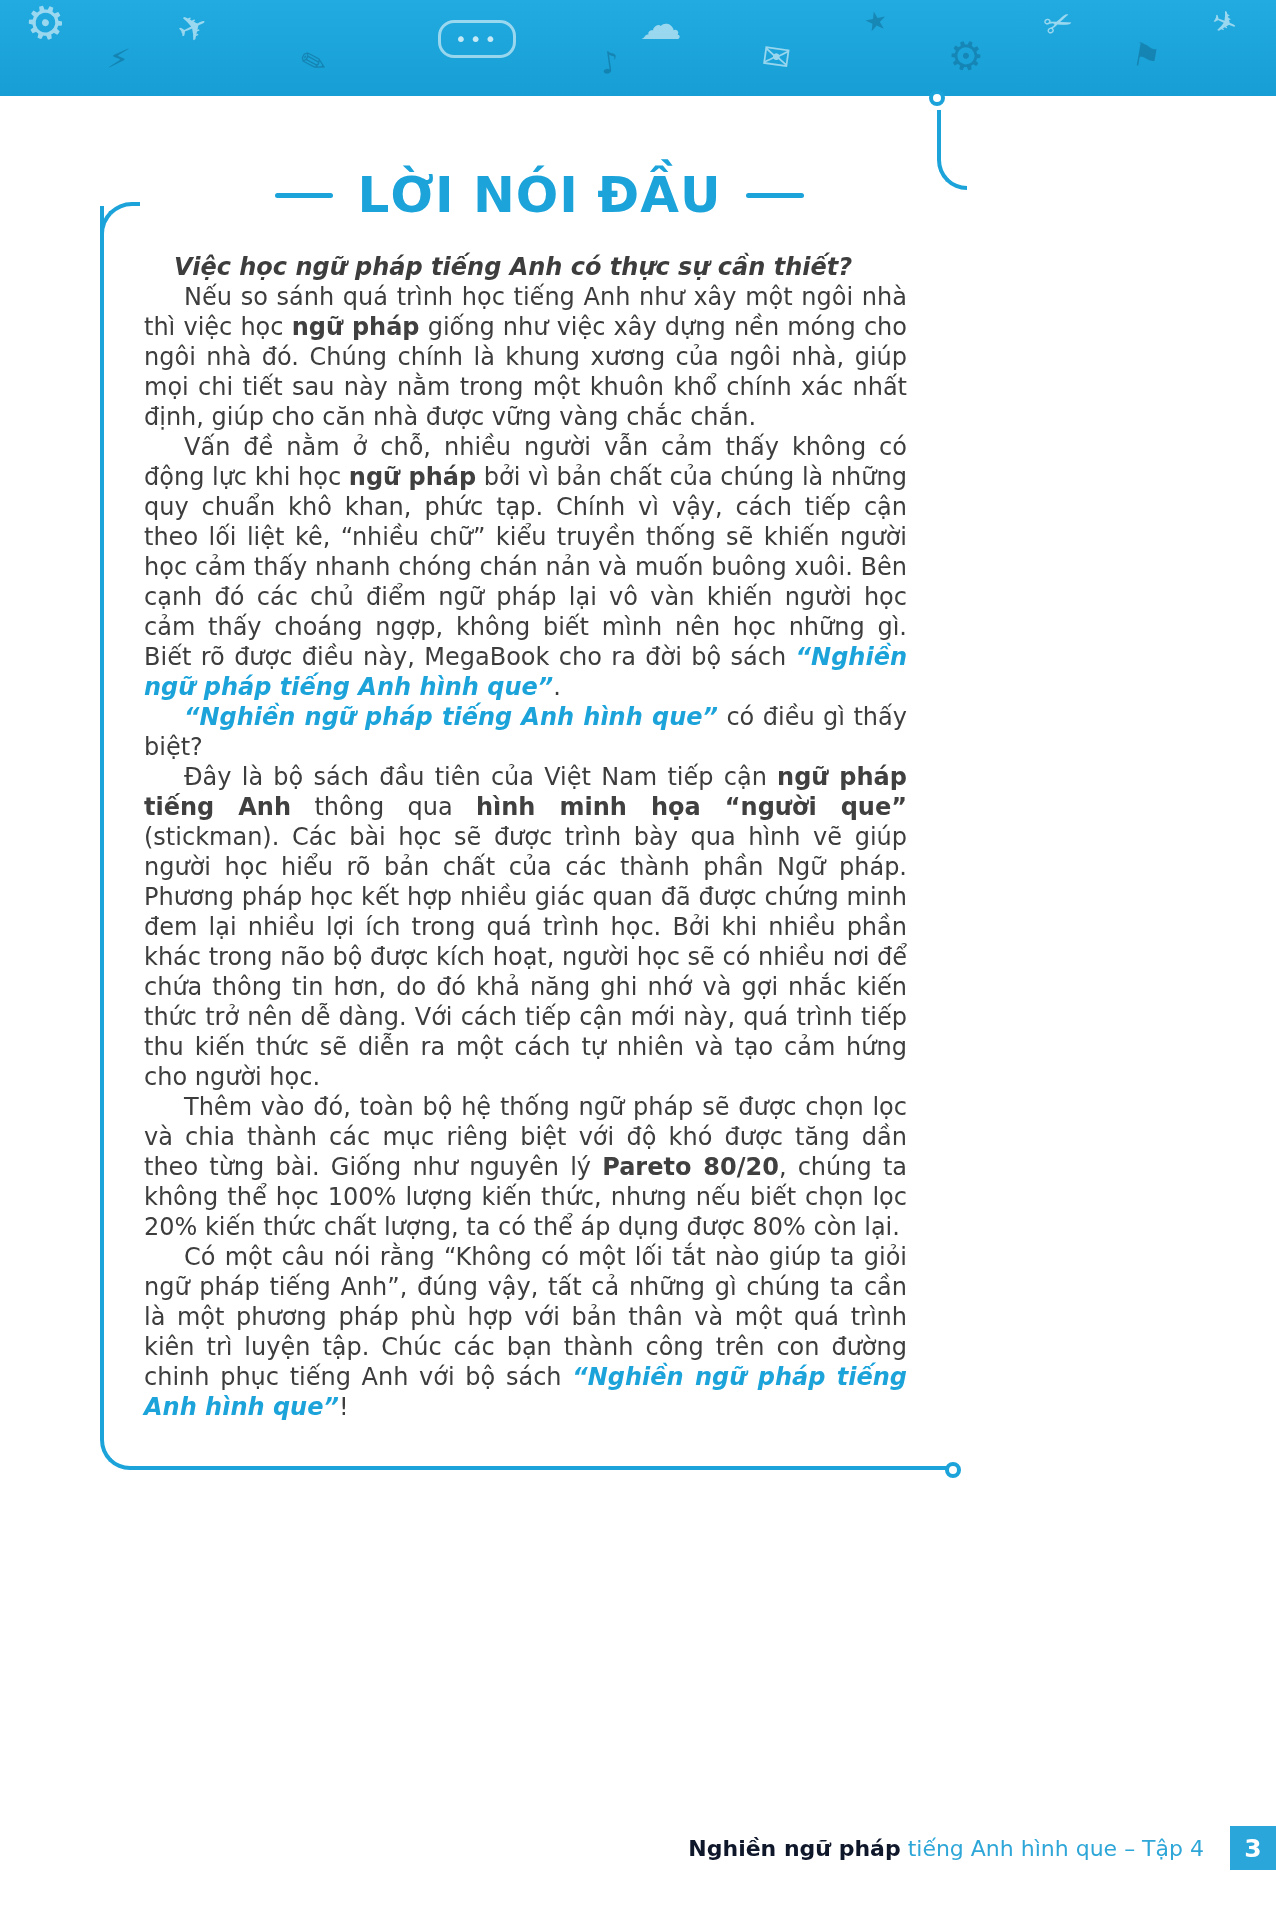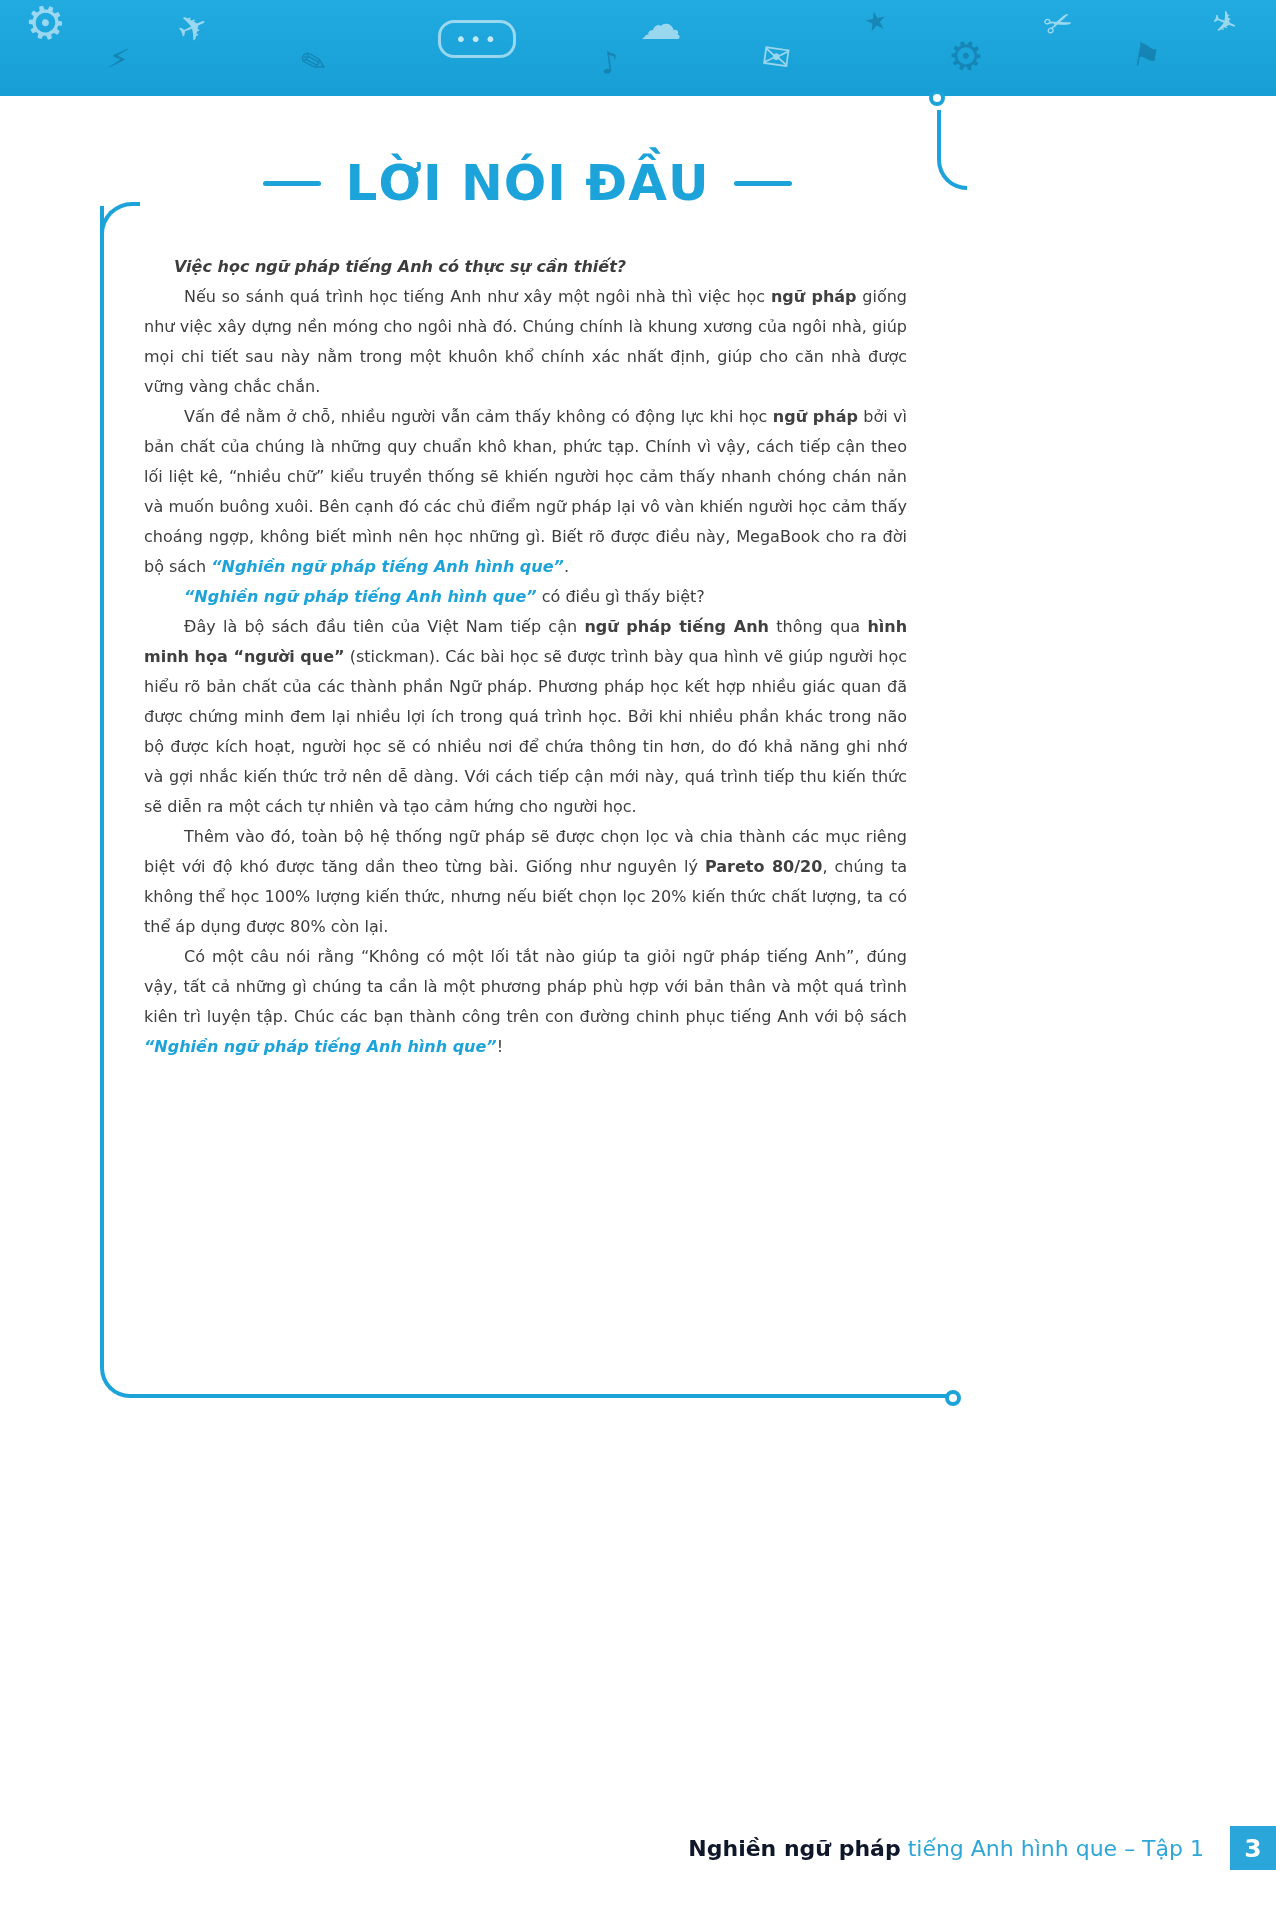--- a/index.html
+++ b/index.html
@@ -48,21 +48,21 @@
   .deco-vline{position:absolute;left:937px;top:110px;width:4px;height:44px;background:var(--accent);}
   .deco-curve{
     position:absolute;left:937px;top:152px;width:30px;height:38px;
     border-left:4px solid var(--accent);border-bottom:4px solid var(--accent);
     border-bottom-left-radius:32px;
   }
 
   
   .title-row{
     position:absolute;left:100px;top:148px;width:855px;height:70px;
-    display:flex;align-items:center;justify-content:center;margin:0;
+    display:flex;align-items:center;justify-content:center;margin:12px;
   }
   .title-rule{width:58px;height:5px;border-radius:3px;background:var(--accent);margin:0 24px;}
   .title-text{
     font-size:50px;font-weight:800;color:var(--accent);
     letter-spacing:1px;white-space:nowrap;
   }
 
   
   .content-frame{
     position:absolute;left:100px;top:206px;width:851px;min-height:1192px;
@@ -75,21 +75,21 @@
     position:absolute;left:-4px;top:-4px;width:40px;height:40px;
     border-top:4px solid var(--accent);border-left:4px solid var(--accent);
     border-top-left-radius:32px;
   }
   .frame-ring{
     position:absolute;right:-10px;bottom:-12px;width:16px;height:16px;
     border:4px solid var(--accent);border-radius:50%;background:#fff;
   }
 
   
-  .body-text{color:var(--ink);font-size:16px;line-height:30px;}
+  .body-text{color:var(--ink);font-size:24px;line-height:30px;}
   .para{margin:0;text-align:justify;text-indent:40px;color:var(--ink);}
   .para.question{font-weight:bold;font-style:italic;color:#333333;text-indent:30px;text-align:left;}
   .seg-normal{color:var(--ink);}
   .seg-bold{font-weight:bold;color:#404040;}
   .seg-brand{font-weight:bold;font-style:italic;color:var(--accent);}
 
   
   .footer{
     position:absolute;right:0;top:1826px;height:44px;
     display:flex;align-items:center;
@@ -143,18 +143,18 @@
         <p class="para"><span class="seg-normal">Vấn đề nằm ở chỗ, nhiều người vẫn cảm thấy không có động lực khi học </span><span class="seg-bold">ngữ pháp</span><span class="seg-normal"> bởi vì bản chất của chúng là những quy chuẩn khô khan, phức tạp. Chính vì vậy, cách tiếp cận theo lối liệt kê, “nhiều chữ” kiểu truyền thống sẽ khiến người học cảm thấy nhanh chóng chán nản và muốn buông xuôi. Bên cạnh đó các chủ điểm ngữ pháp lại vô vàn khiến người học cảm thấy choáng ngợp, không biết mình nên học những gì. Biết rõ được điều này, MegaBook cho ra đời bộ sách </span><span class="seg-brand">“Nghiền ngữ pháp tiếng Anh hình que”</span><span class="seg-normal">.</span></p>
         <p class="para"><span class="seg-brand">“Nghiền ngữ pháp tiếng Anh hình que”</span><span class="seg-normal"> có điều gì thấy biệt?</span></p>
         <p class="para"><span class="seg-normal">Đây là bộ sách đầu tiên của Việt Nam tiếp cận </span><span class="seg-bold">ngữ pháp tiếng Anh</span><span class="seg-normal"> thông qua </span><span class="seg-bold">hình minh họa “người que”</span><span class="seg-normal"> (stickman). Các bài học sẽ được trình bày qua hình vẽ giúp người học hiểu rõ bản chất của các thành phần Ngữ pháp. Phương pháp học kết hợp nhiều giác quan đã được chứng minh đem lại nhiều lợi ích trong quá trình học. Bởi khi nhiều phần khác trong não bộ được kích hoạt, người học sẽ có nhiều nơi để chứa thông tin hơn, do đó khả năng ghi nhớ và gợi nhắc kiến thức trở nên dễ dàng. Với cách tiếp cận mới này, quá trình tiếp thu kiến thức sẽ diễn ra một cách tự nhiên và tạo cảm hứng cho người học.</span></p>
         <p class="para"><span class="seg-normal">Thêm vào đó, toàn bộ hệ thống ngữ pháp sẽ được chọn lọc và chia thành các mục riêng biệt với độ khó được tăng dần theo từng bài. Giống như nguyên lý </span><span class="seg-bold">Pareto 80/20</span><span class="seg-normal">, chúng ta không thể học 100% lượng kiến thức, nhưng nếu biết chọn lọc 20% kiến thức chất lượng, ta có thể áp dụng được 80% còn lại.</span></p>
         <p class="para"><span class="seg-normal">Có một câu nói rằng “Không có một lối tắt nào giúp ta giỏi ngữ pháp tiếng Anh”, đúng vậy, tất cả những gì chúng ta cần là một phương pháp phù hợp với bản thân và một quá trình kiên trì luyện tập. Chúc các bạn thành công trên con đường chinh phục tiếng Anh với bộ sách </span><span class="seg-brand">“Nghiền ngữ pháp tiếng Anh hình que”</span><span class="seg-normal">!</span></p>
       </main>
   </section>
 
   <footer class="footer">
     <span class="footer-title">
-      <span class="ft-bold">Nghiền ngữ pháp</span><span class="ft-rest"> tiếng Anh hình que – Tập 1</span>
+      <span class="ft-bold">Nghiền ngữ pháp</span><span class="ft-rest"> tiếng Anh hình que – Tập 4</span>
     </span>
     <span class="page-number">3</span>
   </footer>
 
 </div>
 
 </body></html>

